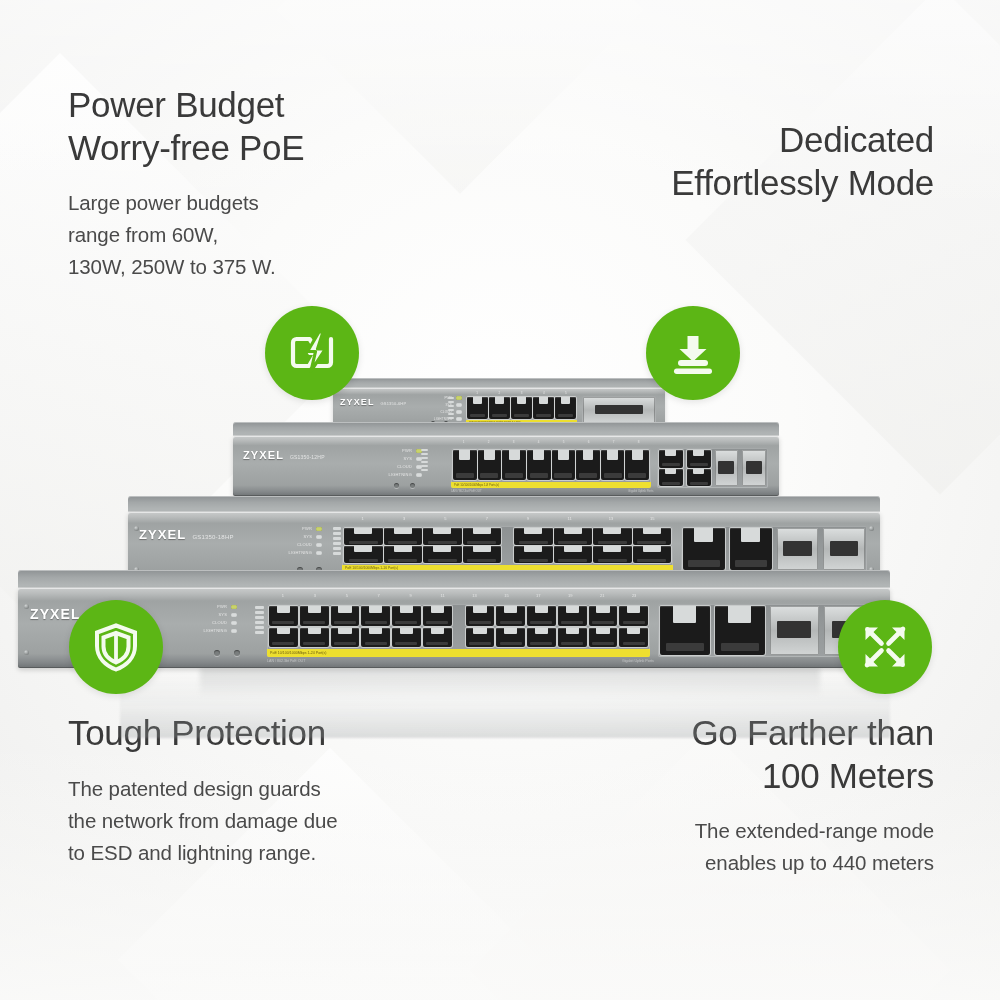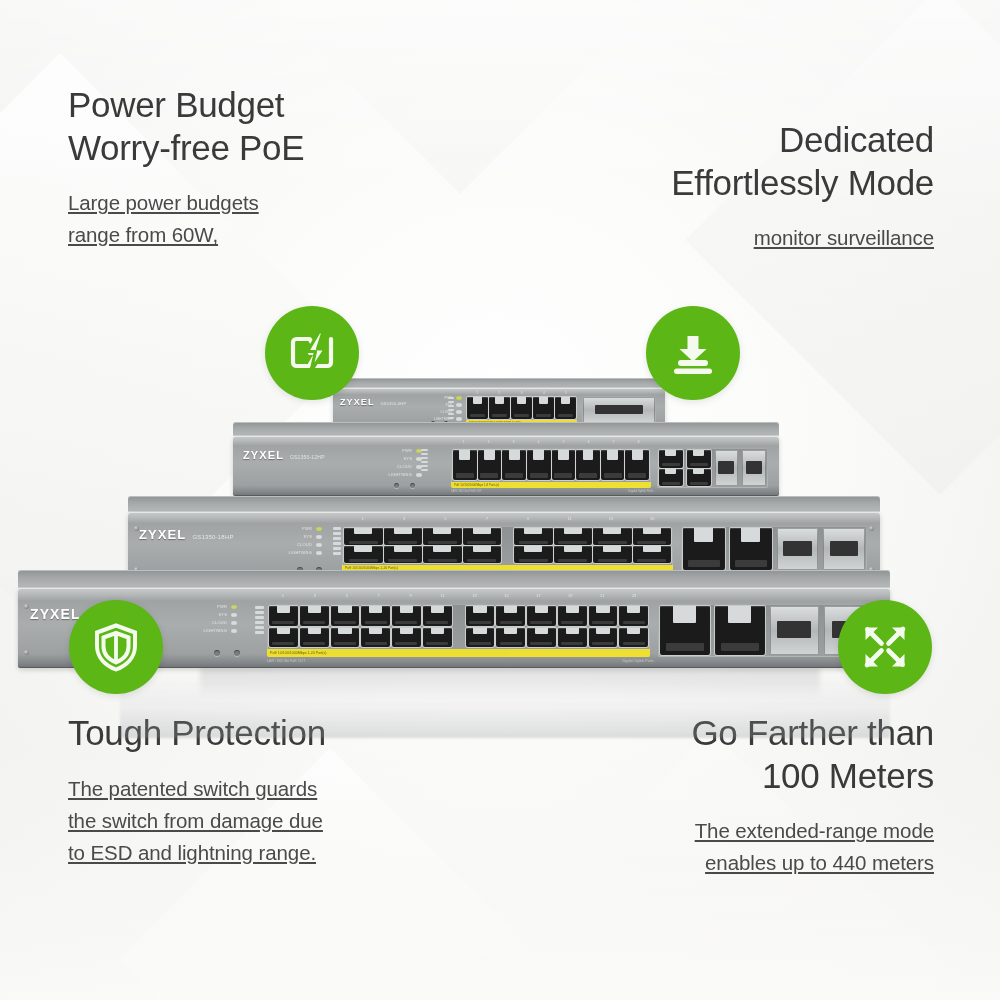--- a/index.html
+++ b/index.html
@@ -85,21 +85,20 @@
     letter-spacing: -0.3px;
     color: #3a3a3a;
   }
   .txt p {
     margin: 18px 0 0 0;
     font-size: 20.5px;
     line-height: 1.56;
     font-weight: 400;
     color: #4a4a4a;
     letter-spacing: -0.1px;
-    text-decoration: underline;
   }
   .txt .ln { display: block; }
 
   .tl { left: 68px;  top: 84px;  width: 400px; text-align: left; }
   .tr { right: 66px; top: 84px;  width: 400px; text-align: right; margin-top: 35px; }
   .bl { left: 68px;  top: 712px; width: 420px; text-align: left; }
   .br { right: 66px; top: 712px; width: 420px; text-align: right; }
 
   
   .badge {
@@ -341,40 +340,40 @@
   <div class="vignette"></div>
 
   <div class="txt tl">
     <h2>
       <span class="ln">Power Budget</span>
       <span class="ln">Worry-free PoE</span>
     </h2>
     <p>
       <span class="ln">Large power budgets</span>
       <span class="ln">range from 60W,</span>
+      <span class="ln">130W, 250W to 375 W.</span>
     </p>
   </div>
 
   <div class="txt tr">
     <h2>
       <span class="ln">Dedicated</span>
       <span class="ln">Effortlessly Mode</span>
     </h2>
     <p>
-      <span class="ln">monitor surveillance</span>
     </p>
   </div>
 
   <div class="txt bl">
     <h2>
       <span class="ln">Tough Protection</span>
     </h2>
     <p>
-      <span class="ln">The patented switch guards</span>
-      <span class="ln">the switch from damage due</span>
+      <span class="ln">The patented design guards</span>
+      <span class="ln">the network from damage due</span>
       <span class="ln">to ESD and lightning range.</span>
     </p>
   </div>
 
   <div class="txt br">
     <h2>
       <span class="ln">Go Farther than</span>
       <span class="ln">100 Meters</span>
     </h2>
     <p>

